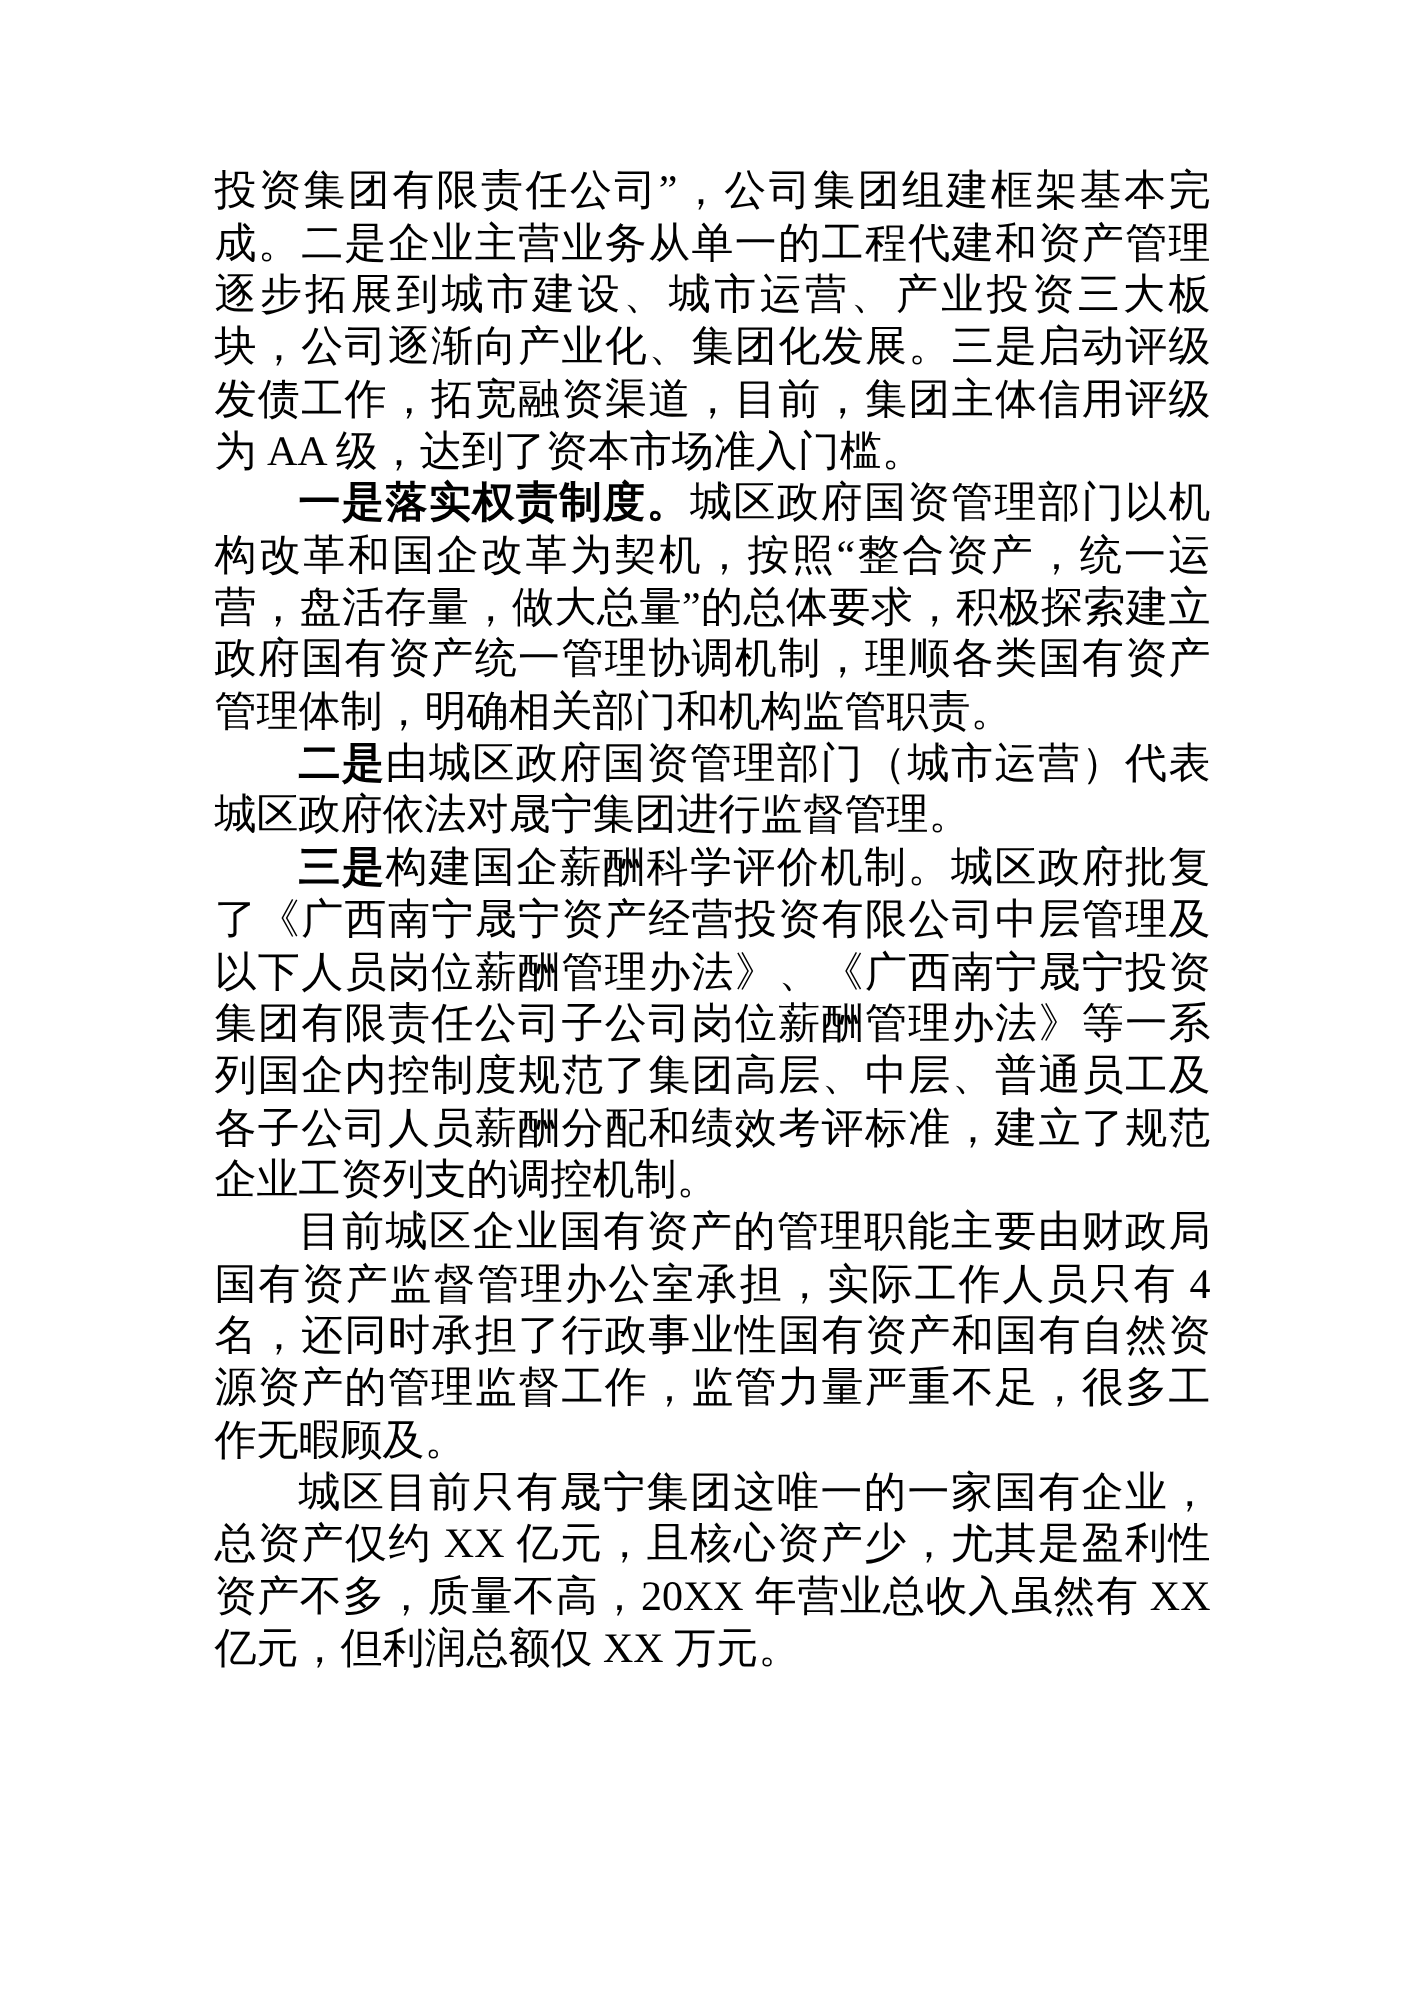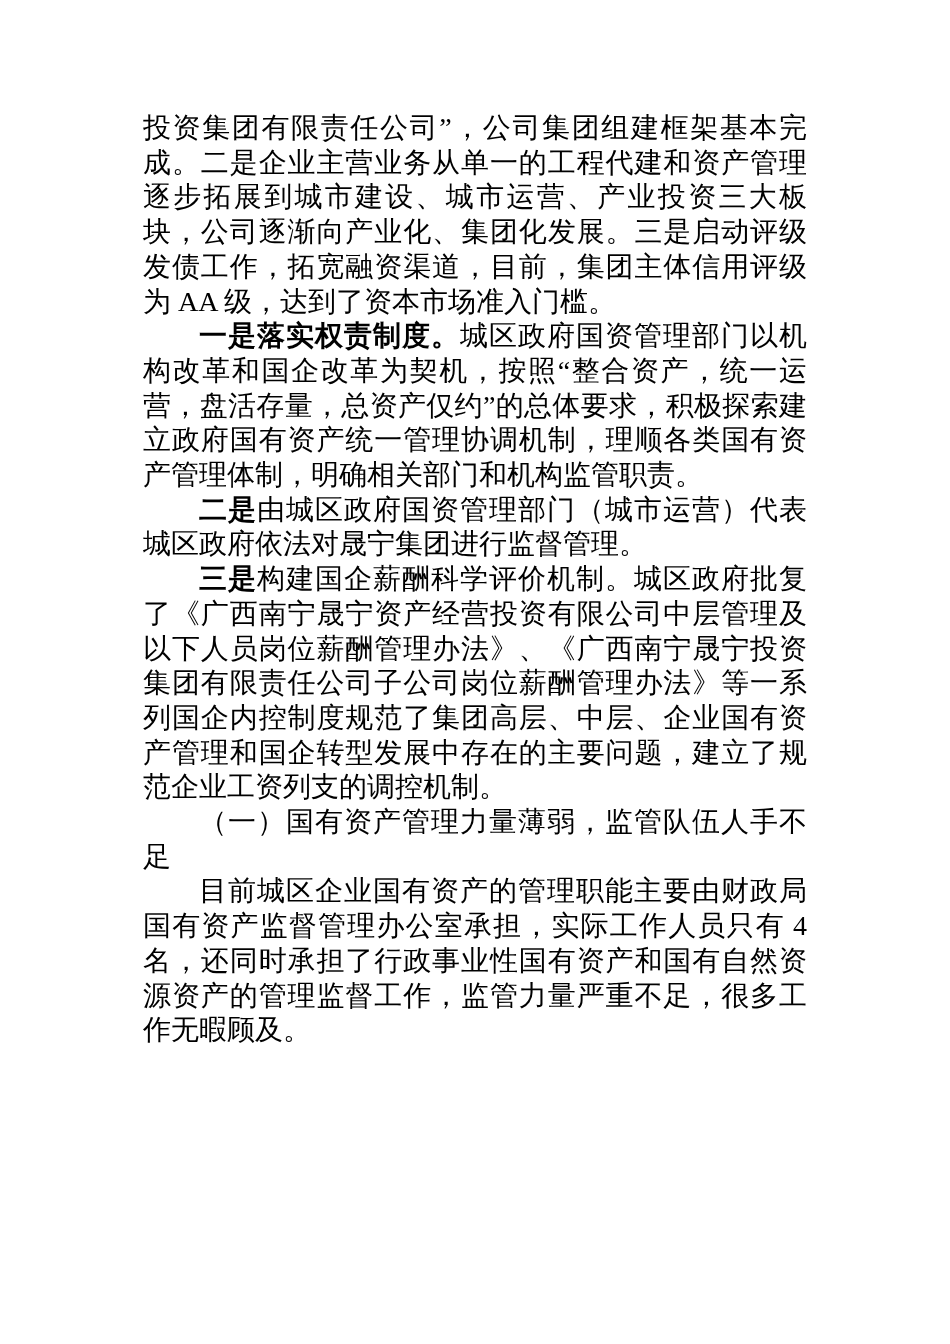--- a/index.html
+++ b/index.html
@@ -44,19 +44,19 @@
     font-weight: 700;
     font-family: Liberation Serif, serif;
   }
 </style>
 </head>
 <body style="background: rgb(255, 255, 255); color: rgb(0, 0, 0);">
 
 <div class="doc-page">
   <div class="doc-body">
       <p class="para"><span class="seg">投资集团有限责任公司”，公司集团组建框架基本完成。二是企业主营业务从单一的工程代建和资产管理逐步拓展到城市建设、城市运营、产业投资三大板块，公司逐渐向产业化、集团化发展。三是启动评级发债工作，拓宽融资渠道，目前，集团主体信用评级为 AA 级，达到了资本市场准入门槛。</span></p>
-      <p class="para indent"><span class="seg bold">一是落实权责制度。</span><span class="seg">城区政府国资管理部门以机构改革和国企改革为契机，按照“整合资产，统一运营，盘活存量，总资产仅约”的总体要求，积极探索建立政府国有资产统一管理协调机制，理顺各类国有资产管理体制，明确相关部门和机构监管职责。</span></p>
+      <p class="para indent"><span class="seg bold">一是落实权责制度。</span><span class="seg">城区政府国资管理部门以机构改革和国企改革为契机，按照“整合资产，统一运营，盘活存量，做大总量”的总体要求，积极探索建立政府国有资产统一管理协调机制，理顺各类国有资产管理体制，明确相关部门和机构监管职责。</span></p>
       <p class="para indent"><span class="seg bold">二是</span><span class="seg">由城区政府国资管理部门（城市运营）代表城区政府依法对晟宁集团进行监督管理。</span></p>
-      <p class="para indent"><span class="seg bold">三是</span><span class="seg">构建国企薪酬科学评价机制。城区政府批复了《广西南宁晟宁资产经营投资有限公司中层管理及以下人员岗位薪酬管理办法》、《广西南宁晟宁投资集团有限责任公司子公司岗位薪酬管理办法》等一系列国企内控制度规范了集团高层、中层、企业国有资产管理和国企转型发展中存在的主要问题，建立了规范企业工资列支的调控机制。</span></p>
-      <p class="para indent"><span class="seg">（一）国有资产管理力量薄弱，监管队伍人手不足</span></p>
+      <p class="para indent"><span class="seg bold">三是</span><span class="seg">构建国企薪酬科学评价机制。城区政府批复了《广西南宁晟宁资产经营投资有限公司中层管理及以下人员岗位薪酬管理办法》、《广西南宁晟宁投资集团有限责任公司子公司岗位薪酬管理办法》等一系列国企内控制度规范了集团高层、中层、普通员工及各子公司人员薪酬分配和绩效考评标准，建立了规范企业工资列支的调控机制。</span></p>
       <p class="para indent"><span class="seg">目前城区企业国有资产的管理职能主要由财政局国有资产监督管理办公室承担，实际工作人员只有 4 名，还同时承担了行政事业性国有资产和国有自然资源资产的管理监督工作，监管力量严重不足，很多工作无暇顾及。</span></p>
+      <p class="para indent"><span class="seg">城区目前只有晟宁集团这唯一的一家国有企业，总资产仅约 XX 亿元，且核心资产少，尤其是盈利性资产不多，质量不高，20XX 年营业总收入虽然有 XX 亿元，但利润总额仅 XX 万元。</span></p>
     </div>
 </div>
 
 </body></html>

